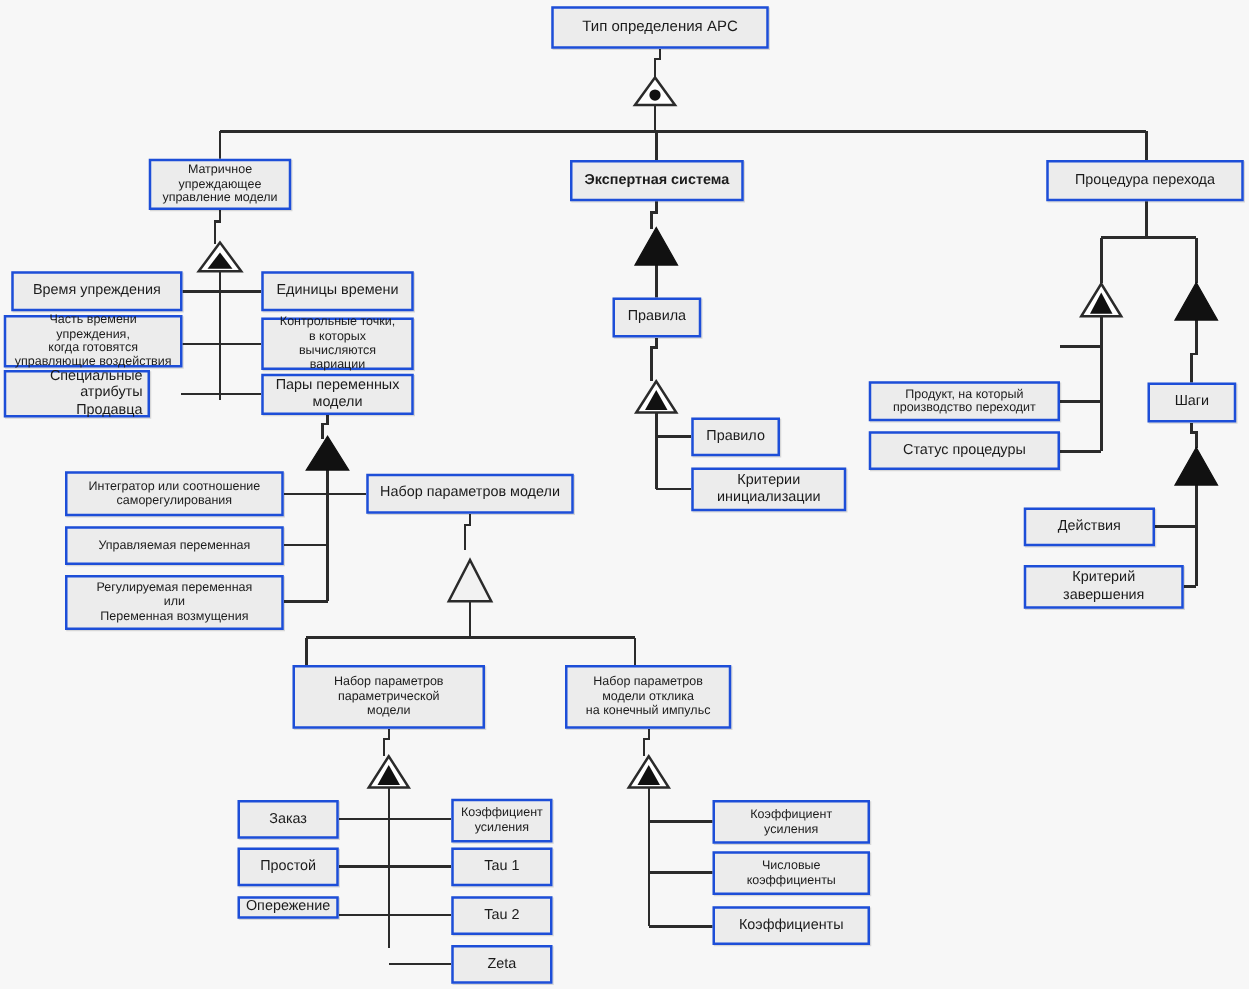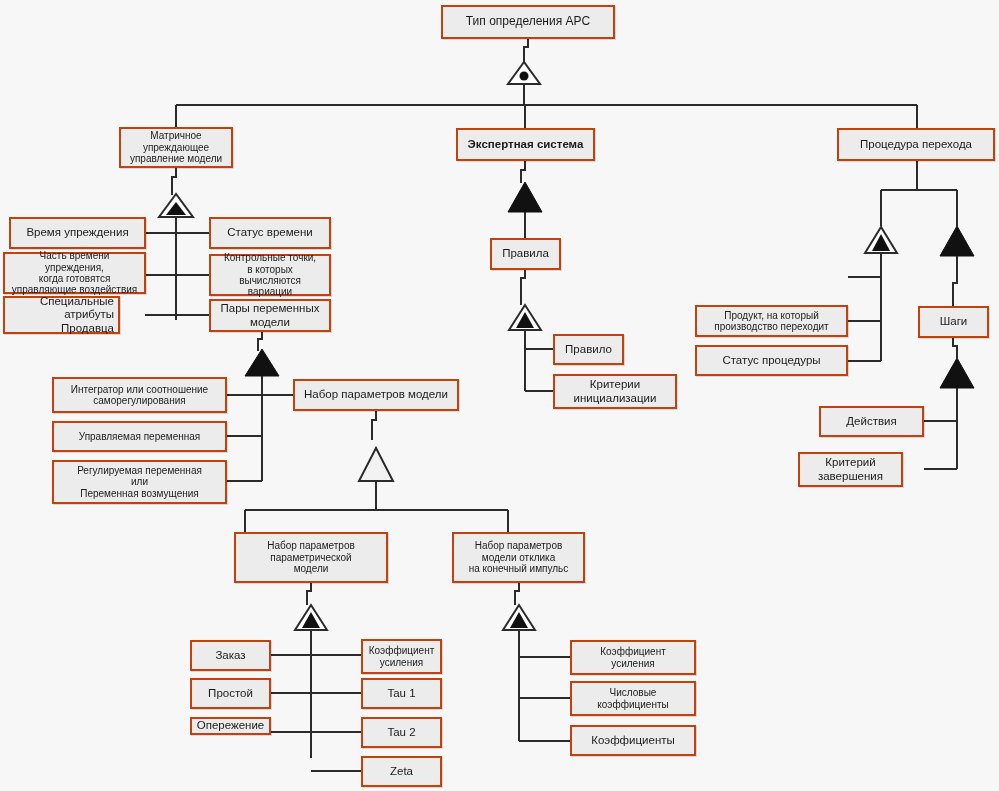--- a/index.html
+++ b/index.html
@@ -18,21 +18,21 @@
   #links{
     position:absolute;
     left:0; top:0;
     width:999px; height:791px;
     pointer-events:none;
   }
   .node{
     position:absolute;
     box-sizing:border-box;
     background:#ececec;
-    border:2px solid #c2410c;
+    border:2px solid #1d4ed8;
     display:flex;
     align-items:center;
     justify-content:center;
     text-align:center;
     color:#1b1b1b;
     line-height:1.14;
     white-space:pre-line;
     box-shadow:1px 1px 0 rgba(0,0,0,0.13);
     z-index:3;
   }
@@ -206,21 +206,21 @@
     <span class="lbl">Часть времени упреждения,
 когда готовятся
 управляющие воздействия</span>
   </div>
   <div class="node fs11" style="left:3px;top:296px;width:117px;height:38px;text-align:right;">
     <span class="lbl">Специальные атрибуты
 Продавца</span>
   </div>
 
   <div class="node fs11" style="left:209px;top:217px;width:122px;height:32px;">
-    <span class="lbl">Статус времени</span>
+    <span class="lbl">Единицы времени</span>
   </div>
   <div class="node fs10" style="left:209px;top:254px;width:122px;height:42px;">
     <span class="lbl">Контрольные точки,
 в которых вычисляются
 вариации</span>
   </div>
   <div class="node fs11" style="left:209px;top:299px;width:122px;height:33px;">
     <span class="lbl">Пары переменных
 модели</span>
   </div>
@@ -242,21 +242,21 @@
   </div>
   <div class="node fs11" style="left:695px;top:345px;width:153px;height:31px;">
     <span class="lbl">Статус процедуры</span>
   </div>
   <div class="node fs11" style="left:918px;top:306px;width:71px;height:32px;">
     <span class="lbl">Шаги</span>
   </div>
   <div class="node fs11" style="left:819px;top:406px;width:105px;height:31px;">
     <span class="lbl">Действия</span>
   </div>
-  <div class="node fs11" style="left:798px;top:452px;width:105px;height:35px;">
+  <div class="node fs11" style="left:819px;top:452px;width:128px;height:35px;">
     <span class="lbl">Критерий
 завершения</span>
   </div>
 
   <div class="node fs10" style="left:52px;top:377px;width:175px;height:36px;">
     <span class="lbl">Интегратор или соотношение
 саморегулирования</span>
   </div>
   <div class="node fs10" style="left:52px;top:421px;width:175px;height:31px;">
     <span class="lbl">Управляемая переменная</span>

